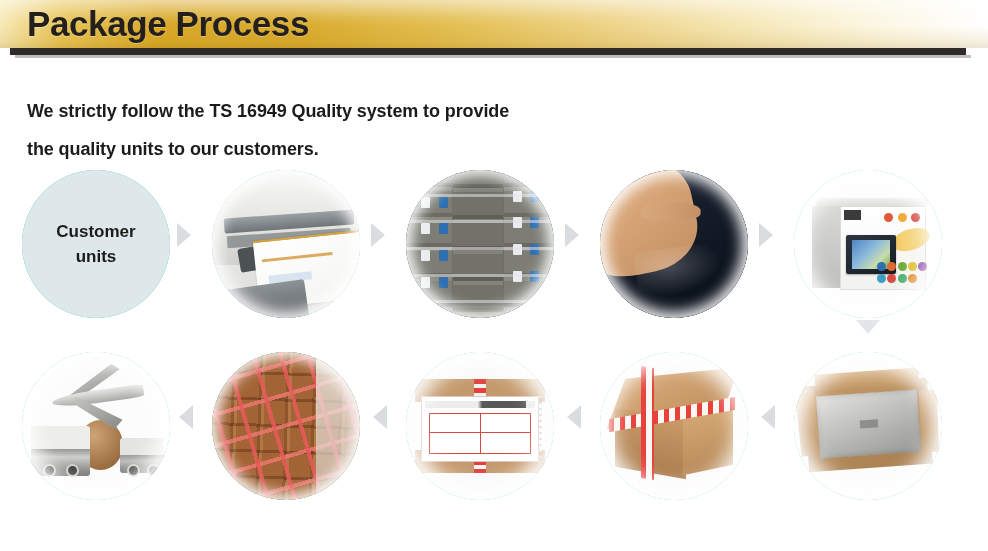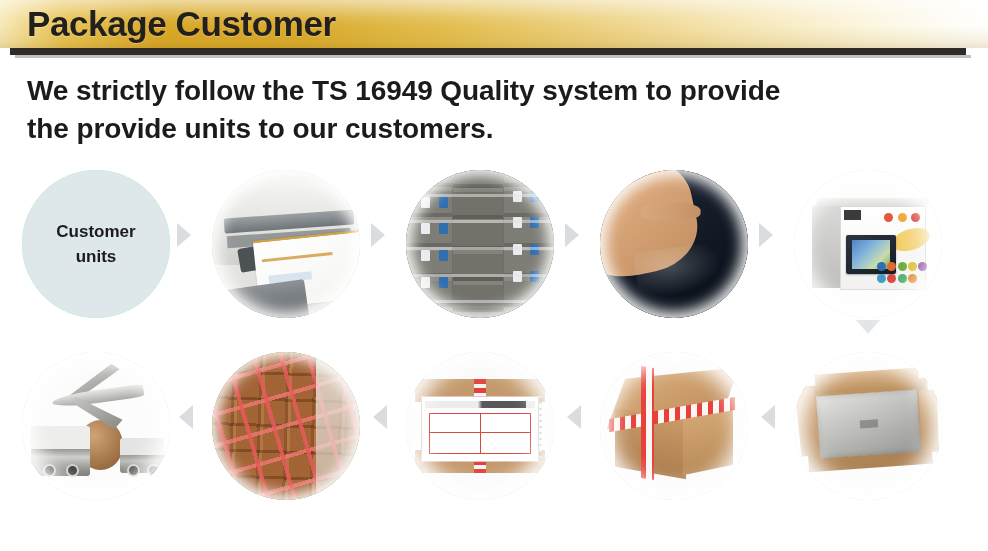--- a/index.html
+++ b/index.html
@@ -76,23 +76,23 @@
     position: absolute;
     left: 5px; top: 7px;
     width: 956px; height: 3px;
     background: rgba(120,115,110,0.45);
   }
 
   
   .intro {
     position: absolute;
     left: 27px;
-    top: 72px;
+    top: 92px;
     width: 860px;
-    font-size: 28px;
+    font-size: 18px;
     font-weight: bold;
     line-height: 38px;
     color: #1b1b1b;
     letter-spacing: -0.1px;
   }
   .intro-line { display: block; white-space: nowrap; }
 
   
   .flow {
     position: absolute;
@@ -101,21 +101,21 @@
     width: 988px;
     height: 391px;
   }
 
   .node {
     position: absolute;
     width: 148px;
     height: 148px;
     border-radius: 50%;
     overflow: hidden;
-    background: #86efac;
+    background: #14b8a6;
   }
 
   .node-label {
     position: absolute;
     left: 0; right: 0;
     top: 50%;
     transform: translateY(-50%);
     text-align: center;
     font-size: 17px;
     font-weight: bold;
@@ -493,27 +493,27 @@
     border-top: 14px solid #e2e6e9;
     border-bottom: 0;
   }
 </style>
 </head>
 <body>
 
 <div id="page">
 
   <div class="header-bar">
-    <div class="header-title">Package Customer</div>
+    <div class="header-title">Package Process</div>
   </div>
   <div class="header-rule"></div>
 
   <div class="intro">
     <span class="intro-line">We strictly follow the TS 16949 Quality system to provide</span>
-    <span class="intro-line">the provide units to our customers.</span>
+    <span class="intro-line">the quality units to our customers.</span>
   </div>
 
   <div class="flow">
 
     <div class="node" style="left:22px;  top:10px;">
       <div class="photo art-orders"></div>
       <div class="node-label">
         <div>Customer</div>
         <div>units</div>
       </div>

